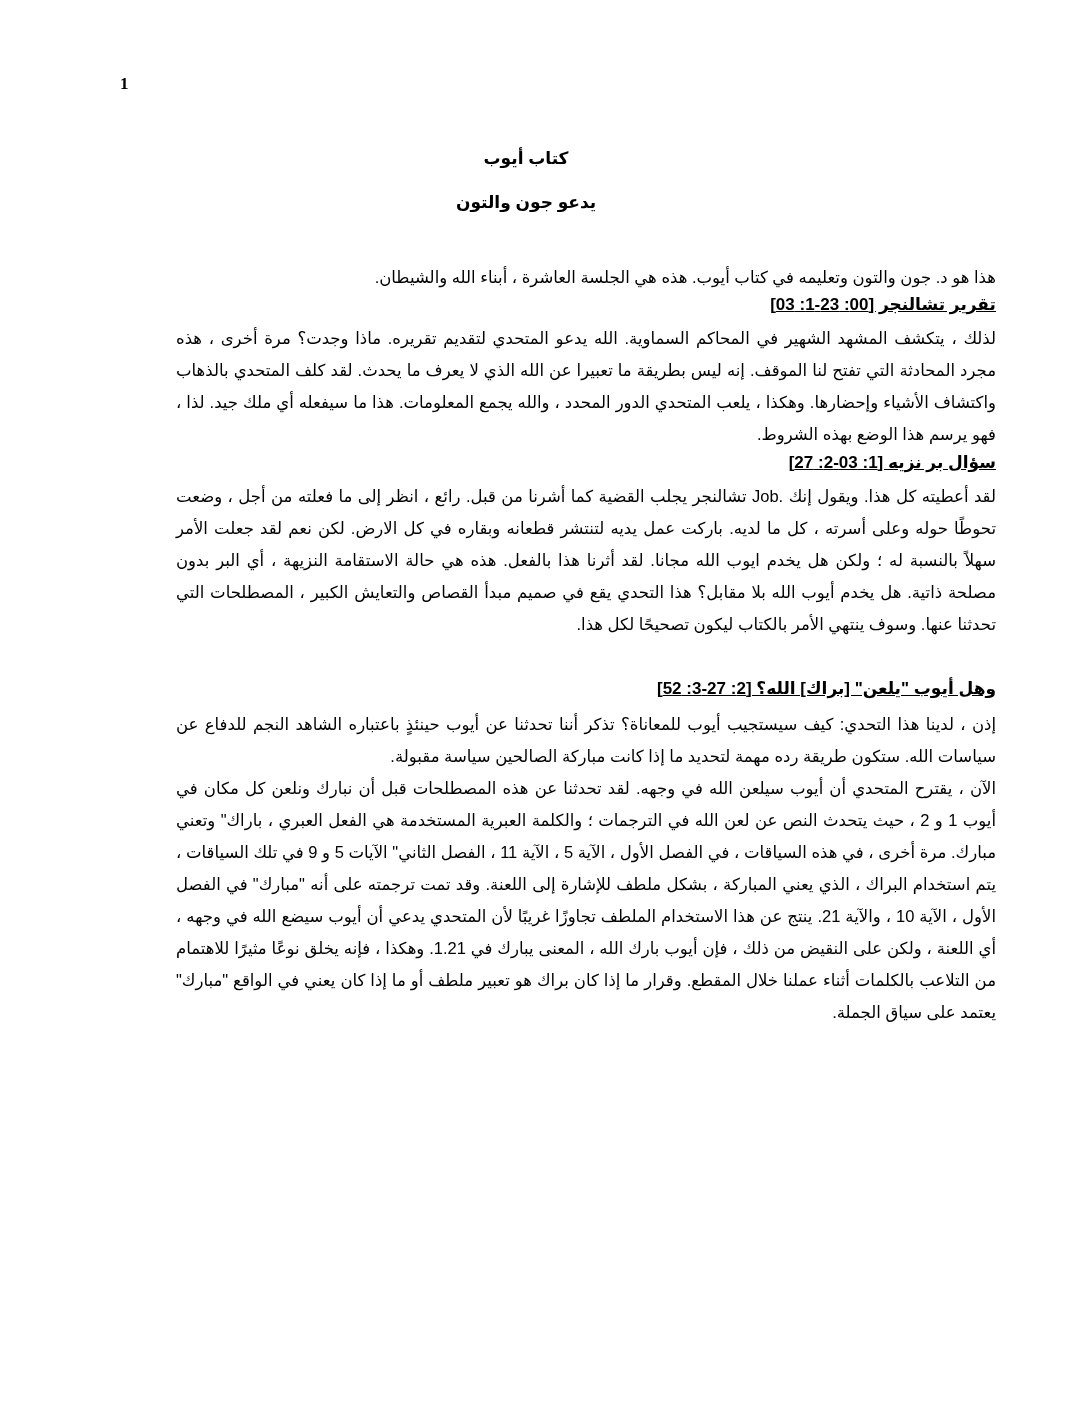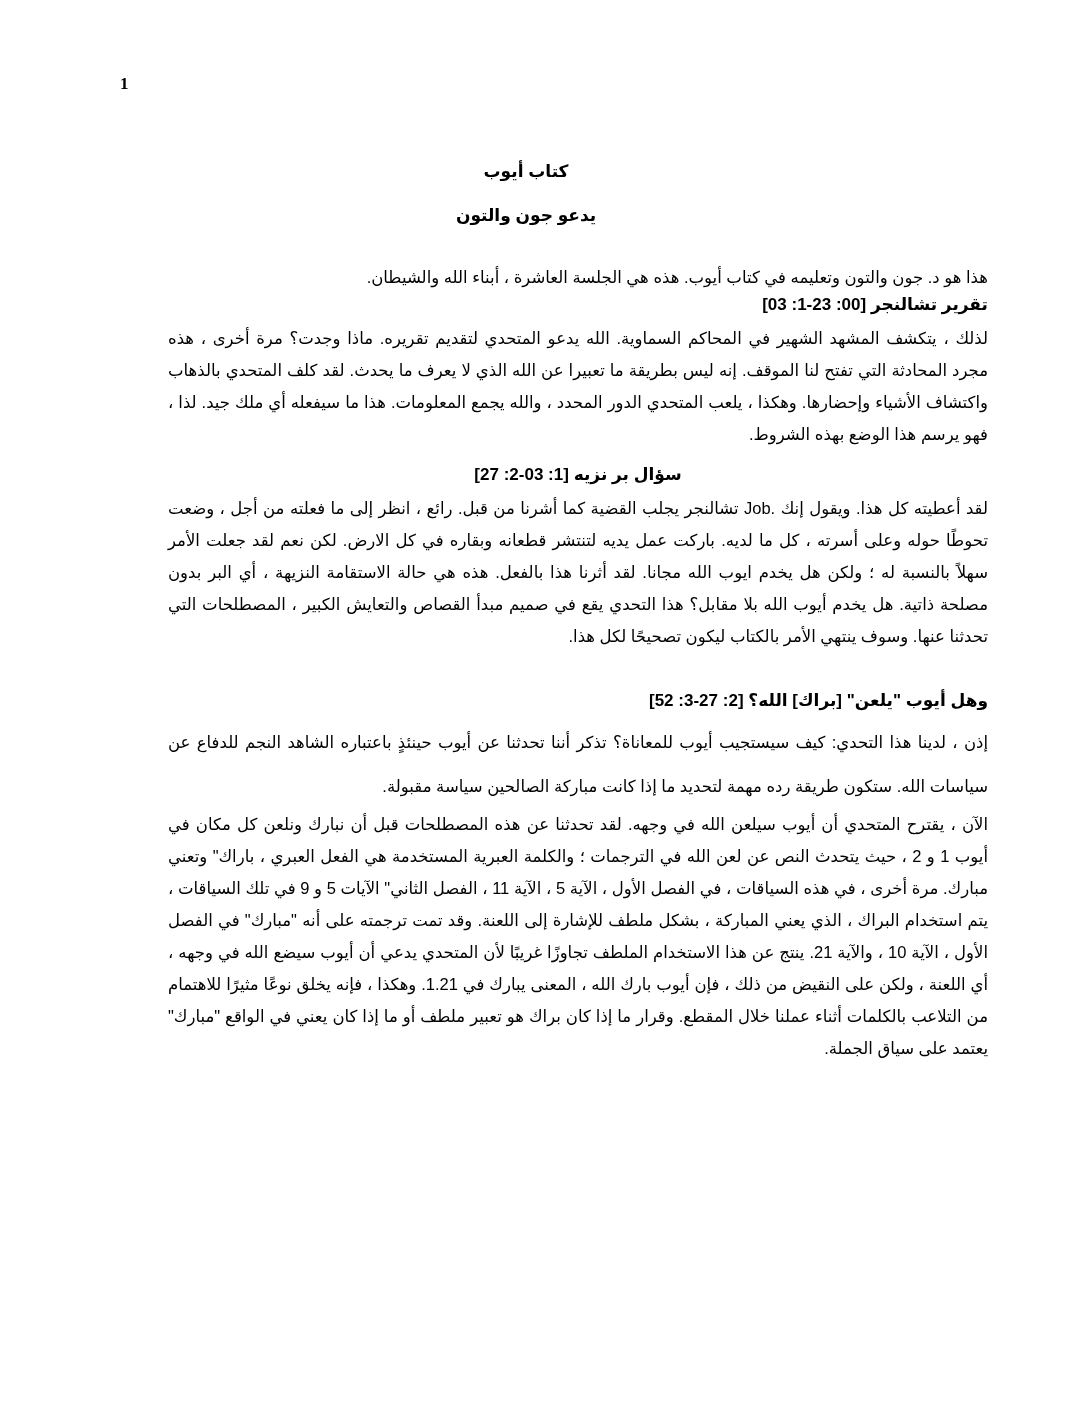--- a/index.html
+++ b/index.html
@@ -1,43 +1,43 @@
 <!DOCTYPE html>
 <html><head>
 <meta charset="utf-8">
 <style>
   html, body { margin:0; padding:0; background:#ffffff; }
   body { width:1088px; height:1408px; position:relative; overflow:hidden;
          font-family:"Liberation Sans", "DejaVu Sans", sans-serif; color:#000; }
   .page-number { position:absolute; left:120px; top:74px; font-family:"Liberation Serif", serif;
                  font-weight:bold; font-size:17px; direction:ltr; }
-  .titles { position:absolute; left:0; width:1052px; top:158px; text-align:center; direction:rtl; }
+  .titles { position:absolute; left:0; width:1052px; top:145px; text-align:center; direction:rtl; }
   .titles div { font-weight:bold; font-size:17px; height:44px; line-height:28px; }
-  .body { position:absolute; left:168px; width:820px; direction:rtl; text-align:right; }
-  .heading { font-weight:bold; font-size:17px; line-height:26px; }
+  .body { position:absolute; left:176px; width:820px; direction:rtl; text-align:right; }
+  .heading { font-weight:bold; font-size:17px; line-height:26px;text-decoration:underline; }
   .para { font-size:16.5px; line-height:32px; text-align:justify; text-align-last:right; }
   .gap { height:36px; }
 </style>
 </head>
 <body>
 
 <div class="page-number">1</div>
 
 <div class="titles">
   <div>كتاب أيوب</div>
   <div>يدعو جون والتون</div>
 </div>
 
 <div class="body" style="top:262px;">
   <div class="para" style="line-height:30px;">هذا هو د. جون والتون وتعليمه في كتاب أيوب. هذه هي الجلسة العاشرة ، أبناء الله والشيطان.</div>
 
   <div class="heading">تقرير تشالنجر [00: 23-1: 03]</div>
   <div class="para" style="margin-top:4px;">لذلك ، يتكشف المشهد الشهير في المحاكم السماوية. الله يدعو المتحدي لتقديم تقريره. ماذا وجدت؟ مرة أخرى ، هذه مجرد المحادثة التي تفتح لنا الموقف. إنه ليس بطريقة ما تعبيرا عن الله الذي لا يعرف ما يحدث. لقد كلف المتحدي بالذهاب واكتشاف الأشياء وإحضارها. وهكذا ، يلعب المتحدي الدور المحدد ، والله يجمع المعلومات. هذا ما سيفعله أي ملك جيد. لذا ، فهو يرسم هذا الوضع بهذه الشروط.</div>
 
-  <div class="heading" style="margin-top:12px;text-align:center;">سؤال بر نزيه [1: 03-2: 27]</div>
+  <div class="heading" style="margin-top:0px;">سؤال بر نزيه [1: 03-2: 27]</div>
   <div class="para" style="margin-top:4px;">لقد أعطيته كل هذا. ويقول إنك .Job تشالنجر يجلب القضية كما أشرنا من قبل. رائع ، انظر إلى ما فعلته من أجل ، وضعت تحوطًا حوله وعلى أسرته ، كل ما لديه. باركت عمل يديه لتنتشر قطعانه وبقاره في كل الارض. لكن نعم لقد جعلت الأمر سهلاً بالنسبة له ؛ ولكن هل يخدم ايوب الله مجانا. لقد أثرنا هذا بالفعل. هذه هي حالة الاستقامة النزيهة ، أي البر بدون مصلحة ذاتية. هل يخدم أيوب الله بلا مقابل؟ هذا التحدي يقع في صميم مبدأ القصاص والتعايش الكبير ، المصطلحات التي تحدثنا عنها. وسوف ينتهي الأمر بالكتاب ليكون تصحيحًا لكل هذا.</div>
 
   <div class="gap"></div>
 
   <div class="heading">وهل أيوب "يلعن" [براك] الله؟ [2: 27-3: 52]</div>
-  <div class="para" style="line-height:44px;margin-top:6px;">إذن ، لدينا هذا التحدي: كيف سيستجيب أيوب للمعاناة؟ تذكر أننا تحدثنا عن أيوب حينئذٍ باعتباره الشاهد النجم للدفاع عن سياسات الله. ستكون طريقة رده مهمة لتحديد ما إذا كانت مباركة الصالحين سياسة مقبولة.</div>
+  <div class="para" style="line-height:32px;margin-top:6px;">إذن ، لدينا هذا التحدي: كيف سيستجيب أيوب للمعاناة؟ تذكر أننا تحدثنا عن أيوب حينئذٍ باعتباره الشاهد النجم للدفاع عن سياسات الله. ستكون طريقة رده مهمة لتحديد ما إذا كانت مباركة الصالحين سياسة مقبولة.</div>
   <div class="para">الآن ، يقترح المتحدي أن أيوب سيلعن الله في وجهه. لقد تحدثنا عن هذه المصطلحات قبل أن نبارك ونلعن كل مكان في أيوب 1 و 2 ، حيث يتحدث النص عن لعن الله في الترجمات ؛ والكلمة العبرية المستخدمة هي الفعل العبري ، باراك" وتعني مبارك. مرة أخرى ، في هذه السياقات ، في الفصل الأول ، الآية 5 ، الآية 11 ، الفصل الثاني" الآيات 5 و 9 في تلك السياقات ، يتم استخدام البراك ، الذي يعني المباركة ، بشكل ملطف للإشارة إلى اللعنة. وقد تمت ترجمته على أنه "مبارك" في الفصل الأول ، الآية 10 ، والآية 21. ينتج عن هذا الاستخدام الملطف تجاوزًا غريبًا لأن المتحدي يدعي أن أيوب سيضع الله في وجهه ، أي اللعنة ، ولكن على النقيض من ذلك ، فإن أيوب بارك الله ، المعنى يبارك في 1.21. وهكذا ، فإنه يخلق نوعًا مثيرًا للاهتمام من التلاعب بالكلمات أثناء عملنا خلال المقطع. وقرار ما إذا كان براك هو تعبير ملطف أو ما إذا كان يعني في الواقع "مبارك" يعتمد على سياق الجملة.</div>
 </div>
 
 </body></html>

